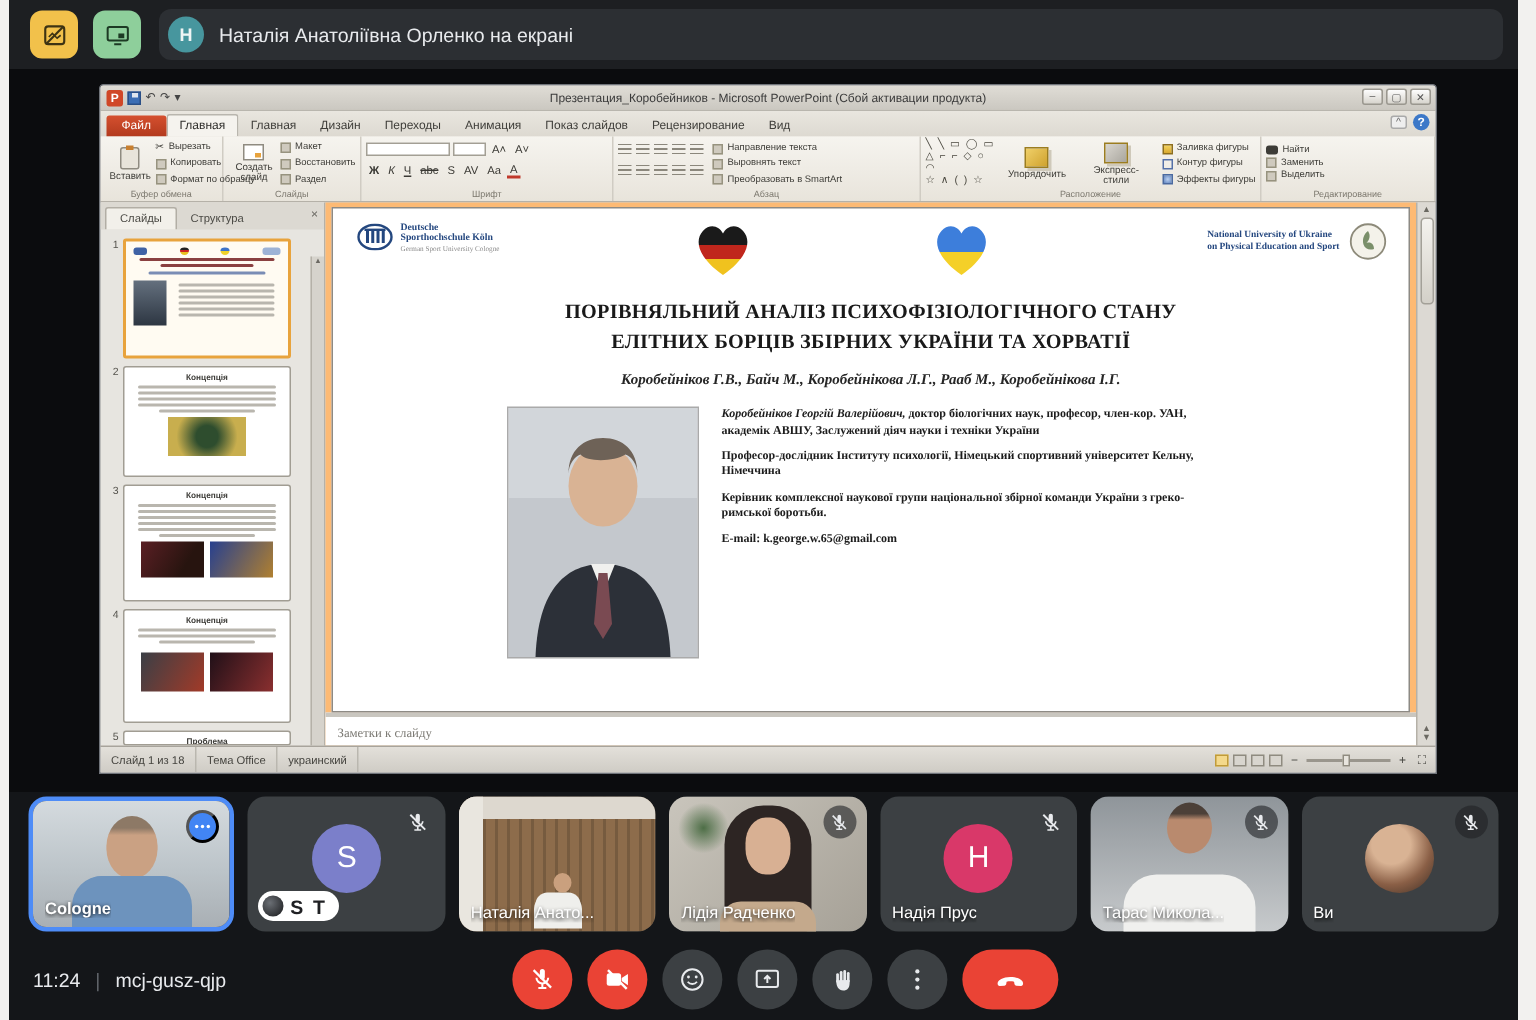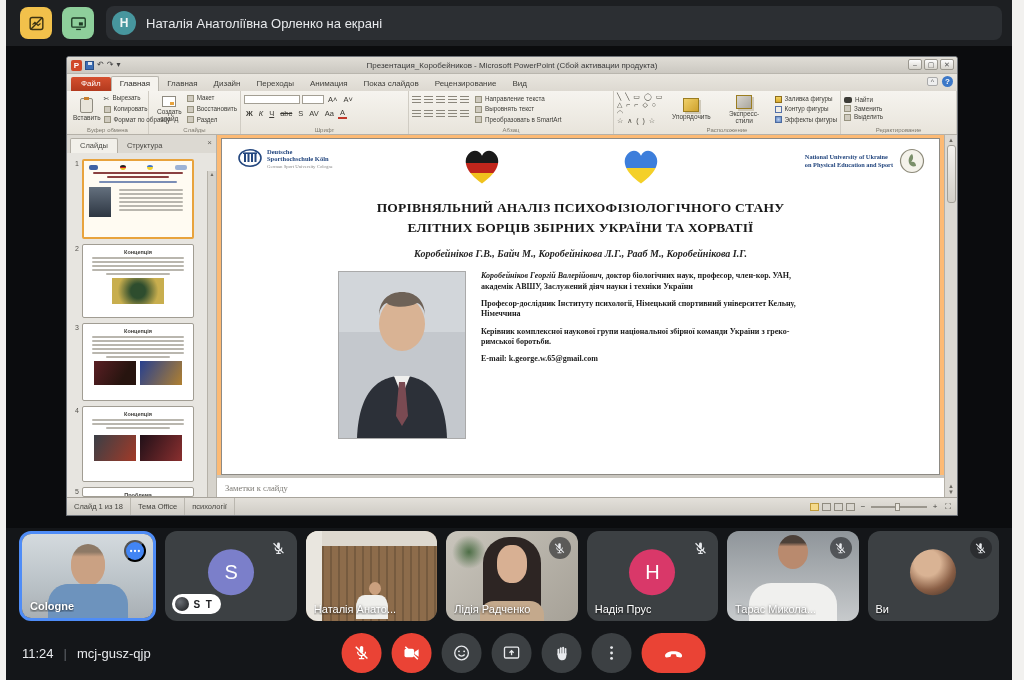--- a/index.html
+++ b/index.html
@@ -121,21 +121,21 @@
   .tile { position:relative; flex:1; height:90px; background:#3c4043; border-radius:12px; overflow:hidden; }
   .tile.active { border:3px solid #4e8cf7; }
   .tname { position:absolute; left:8px; bottom:6px; color:#fff; font-size:11px; text-shadow:0 1px 3px rgba(0,0,0,.9); white-space:nowrap; overflow:hidden; max-width:88%; }
   .tname.center { left:0; right:0; text-align:center; max-width:none; }
   .mic-chip { position:absolute; top:6px; right:7px; width:22px; height:22px; border-radius:50%; display:flex; align-items:center; justify-content:center; color:#e8eaed; }
   .mic-chip.bgdark { background:rgba(32,33,36,.6); }
   .menu-chip { position:absolute; top:6px; right:7px; width:22px; height:22px; border-radius:50%; background:#4285f4; color:#fff; display:flex; align-items:center; justify-content:center; }
   .big-avatar { position:absolute; left:50%; top:50%; transform:translate(-50%,-58%); width:46px; height:46px; border-radius:50%; color:#fff; font-size:20px; display:flex; align-items:center; justify-content:center; }
   .st-pill { position:absolute; left:7px; bottom:7px; height:20px; background:#fff; border-radius:11px; display:flex; align-items:center; gap:4px; padding:0 8px 0 3px; }
   .st-pill .mini { width:14px; height:14px; border-radius:50%; background:radial-gradient(circle at 35% 35%, #6b6f75, #17181a); }
-  .st-pill .stxt { font-size:10px; font-weight:700; color:#202124; letter-spacing:1.5px; }
+  .st-pill .stxt { font-size:13px; font-weight:700; color:#202124; letter-spacing:1.5px; }
   .bgv { position:absolute; inset:0; }
   .person { position:absolute; left:50%; transform:translateX(-50%); }
   .head { border-radius:50%; }
 
   .v-george { background:linear-gradient(180deg,#d4dade 0%,#bcc4c9 55%,#a9afb4 100%); }
   .v-george .head { top:12px; width:34px; height:40px; background:linear-gradient(#8d7966 18%,#caa183 30%); }
   .v-george .body { bottom:-8px; width:78px; height:42px; background:#6d93bd; border-radius:20px 20px 0 0; }
   .v-nat { background:#8d6c4b; }
   .v-nat .wood { position:absolute; inset:0; background:repeating-linear-gradient(90deg, rgba(0,0,0,.16) 0 2px, transparent 2px 8px); }
   .v-nat .ceil { position:absolute; left:0; right:0; top:0; height:15px; background:#ddd8cf; }
@@ -637,21 +637,21 @@
           <span class="vthumb"></span>
           <span class="spacer"></span>
           <span>▲</span>
           <span>▼</span>
         </div>
       </div>
 
       <div class="ppt-status">
         <span class="st-seg">Слайд 1 из 18</span>
         <span class="st-seg">Тема Office</span>
-        <span class="st-seg">психології</span>
+        <span class="st-seg">украинский</span>
         <div class="st-right">
           <span class="view-ic sel"></span>
           <span class="view-ic"></span>
           <span class="view-ic"></span>
           <span class="view-ic"></span>
           <span class="zbtn">−</span>
           <span class="zoom-track">
                 <span class="zoom-thumb"></span>
               </span>
           <span class="zbtn">+</span>

